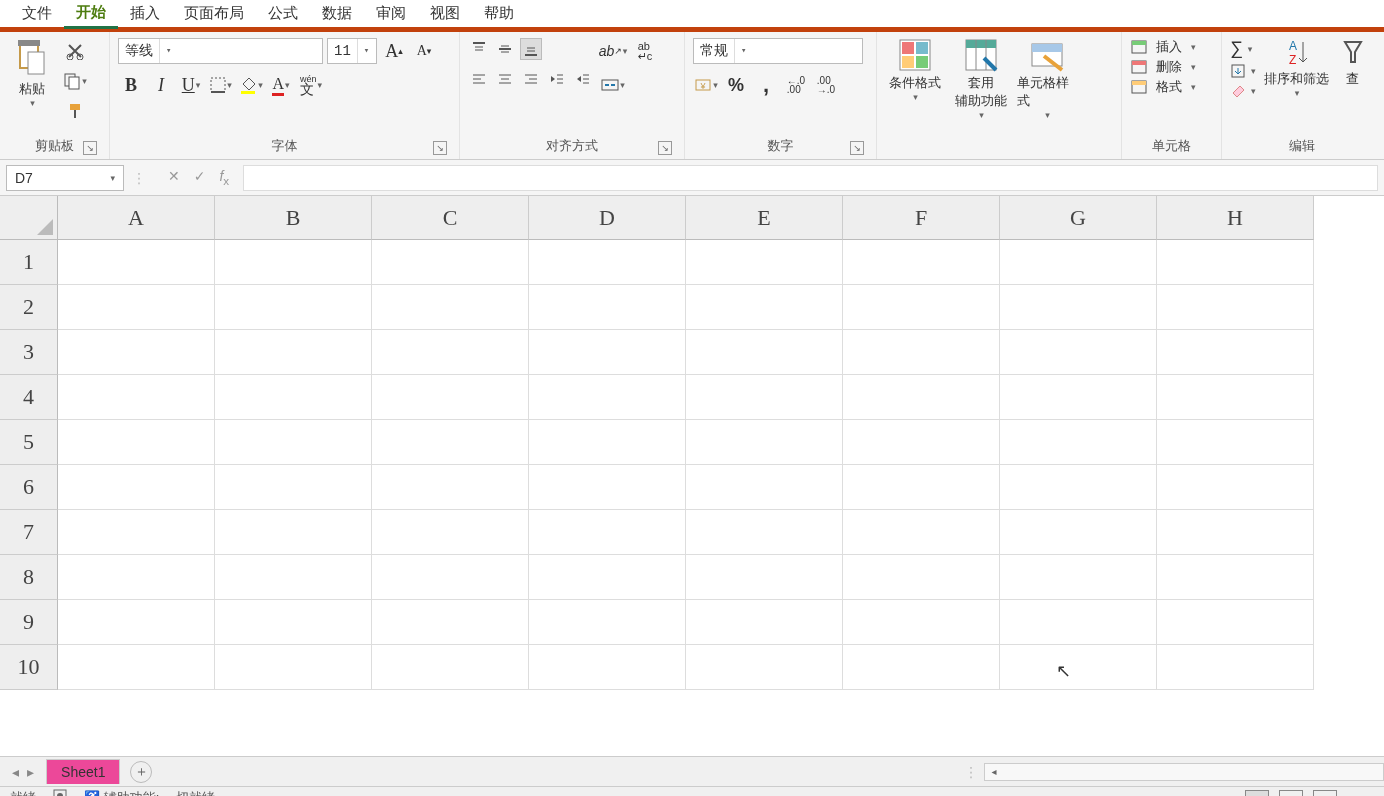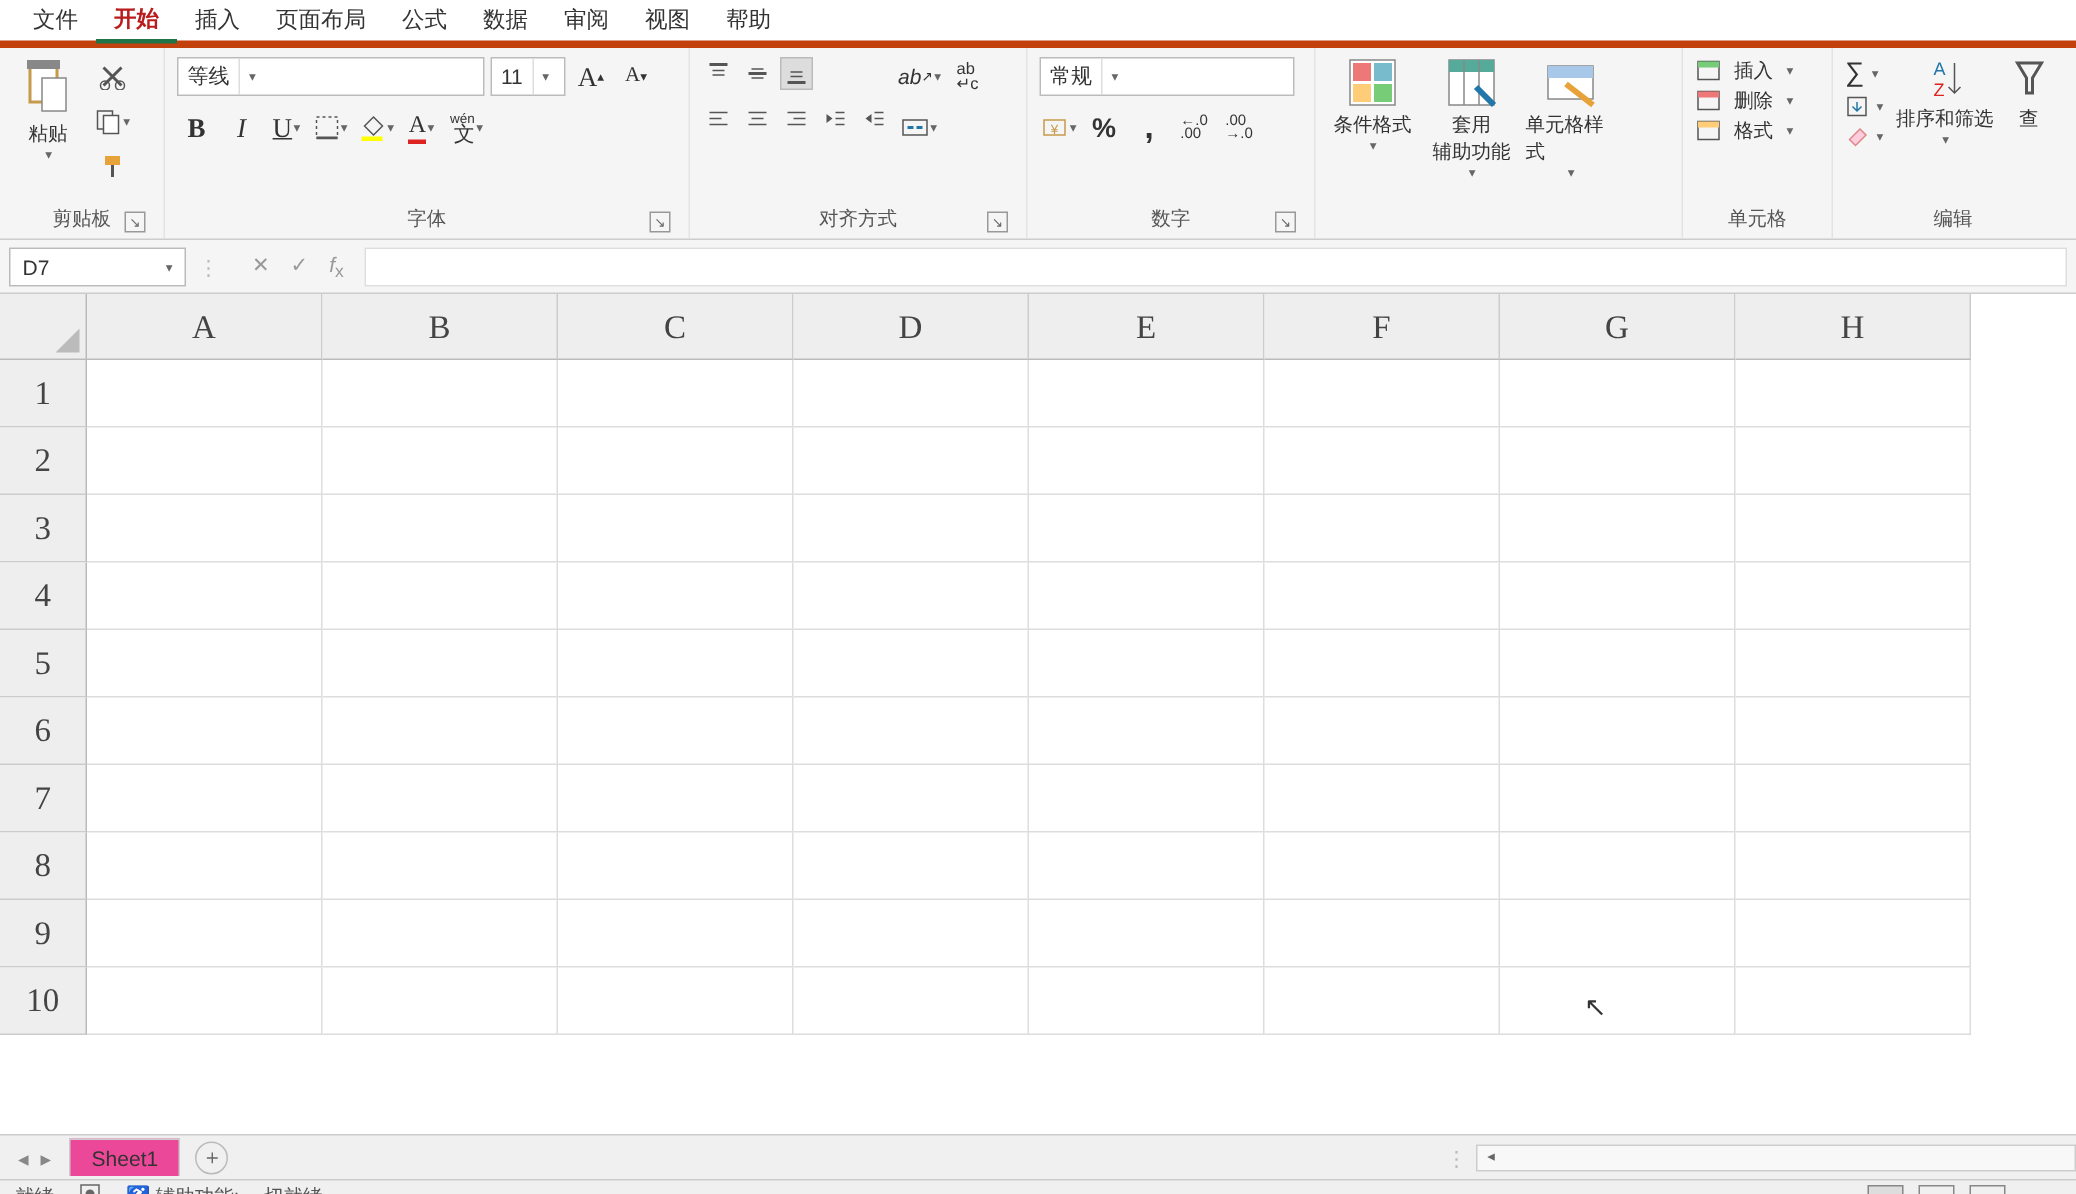--- a/index.html
+++ b/index.html
@@ -1,37 +1,37 @@
 <!DOCTYPE html>
 <html><head>
 <meta charset="utf-8">
 <style>
 * { box-sizing: border-box; margin: 0; padding: 0; font-family: "Microsoft YaHei", Arial, sans-serif; }
 body { width: 1384px; height: 796px; background: #fff; overflow: hidden; font-size: 14px; color: #333; }
 
 
 .menu-bar { height: 32px; display: flex; align-items: center; padding: 0 10px; background: #fff; border-bottom: 5px solid #c2410c; }
 .menu-item { padding: 4px 12px; font-size: 15px; cursor: pointer; }
-.menu-item.active { font-weight: 600; border-bottom: 3px solid #217346; color: #b91c1c; }
+.menu-item.active { font-weight: 600; border-bottom: 3px solid #217346; color: #4d7c0f; }
 
 
 .ribbon { display: flex; height: 128px; background: #f5f5f5; border-bottom: 1px solid #ccc; }
 .group { position: relative; padding: 6px 8px 0 8px; border-right: 1px solid #e3e3e3; display: flex; flex-direction: column; justify-content: space-between; }
 .group-label { text-align: center; font-size: 13px; color: #555; padding: 4px 0; position: relative; }
 .dialog-launcher { position: absolute; right: 4px; bottom: 4px; width: 14px; height: 14px; border: 1px solid #999; font-size: 9px; line-height: 12px; text-align: center; color: #666; }
 .group-body { display: flex; align-items: flex-start; gap: 6px; }
 .icon-btn { display: flex; align-items: center; justify-content: center; width: 26px; height: 26px; cursor: pointer; }
 .icon-btn.sm { width: 22px; height: 22px; }
 .drop { font-size: 9px; color: #666; margin-left: 1px; }
 
 .big-btn { display: flex; flex-direction: column; align-items: center; justify-content: center; width: 60px; cursor: pointer; font-size: 13px; }
 .big-btn svg, .big-btn .bigicon { margin-bottom: 2px; }
 
 .combo { display: flex; align-items: center; border: 1px solid #bbb; background: #fff; height: 26px; }
-.combo span { padding: 0 6px; font-size: 14px; }
+.combo span { padding: 0 6px; font-size: 14px; font-family: Liberation Mono, monospace; }
 .combo .cdrop { width: 16px; text-align: center; font-size: 9px; color: #666; border-left: 1px solid #ddd; height: 100%; line-height: 24px; }
 
 .row { display: flex; gap: 4px; align-items: center; }
 .col3 { display: flex; flex-direction: column; gap: 4px; }
 
 
 .formula-bar { height: 36px; display: flex; align-items: center; background: #f5f5f5; border-bottom: 1px solid #ccc; }
 .name-box { width: 118px; height: 26px; border: 1px solid #bbb; background: #fff; display: flex; align-items: center; padding: 0 8px; font-size: 14px; margin-left: 6px; }
 .name-box .nbdrop { margin-left: auto; font-size: 9px; color: #666; }
 .fx-icons { display: flex; gap: 14px; margin: 0 14px; color: #999; }
@@ -156,21 +156,21 @@
               <path d="M4 8 L10 2 L16 8 L10 14 Z" fill="none" stroke="#555"></path>
               <rect x="2" y="15" width="14" height="3" fill="#ffff00"></rect>
             </svg>
             <span class="drop">▾</span>
           </div>
         <div class="icon-btn">
             <span style="font-family:serif;font-size:16px;border-bottom:3px solid #d22">A</span>
             <span class="drop">▾</span>
           </div>
         <div class="icon-btn">
-            <div style="font-size:9px;line-height:10px;text-align:right"><span>wén</span><br><span style="font-size:14px">文</span></div>
+            <div style="font-size:9px;line-height:10px;text-align:left"><span>wén</span><br><span style="font-size:14px">文</span></div>
             <span class="drop">▾</span>
           </div>
       </div>
     </div>
     <div class="group-label"><span>字体</span><div class="dialog-launcher">↘</div></div>
   </div>
 
   <div class="group" style="width:225px">
     <div class="group-body">
       <div class="col3" style="gap:8px">

